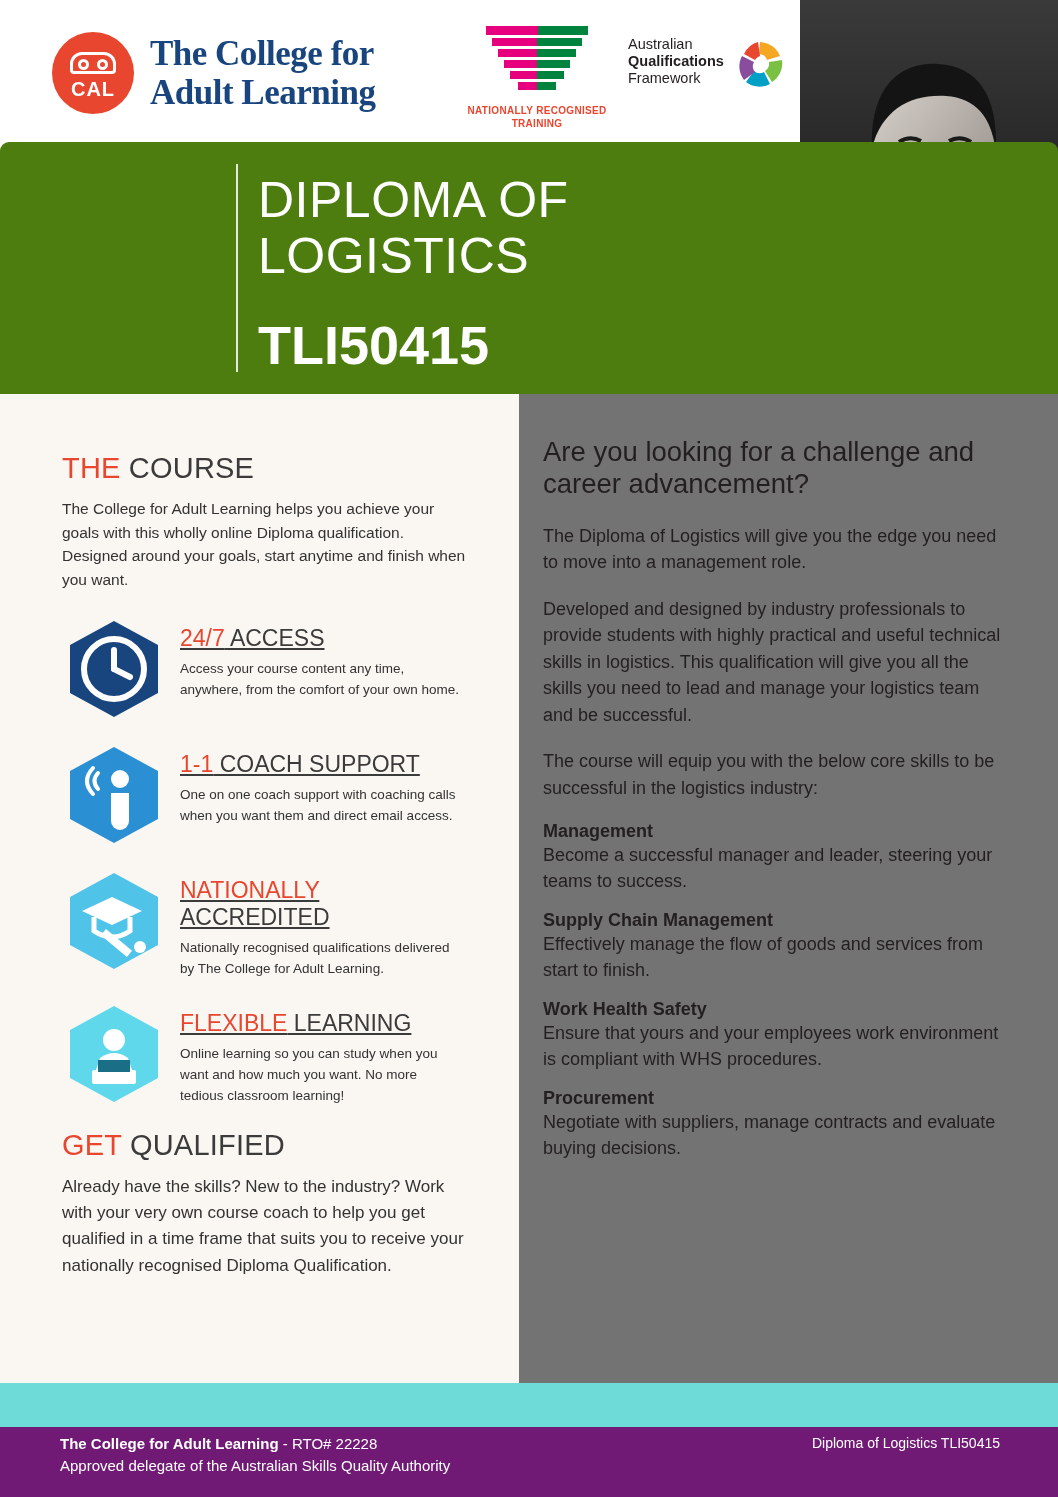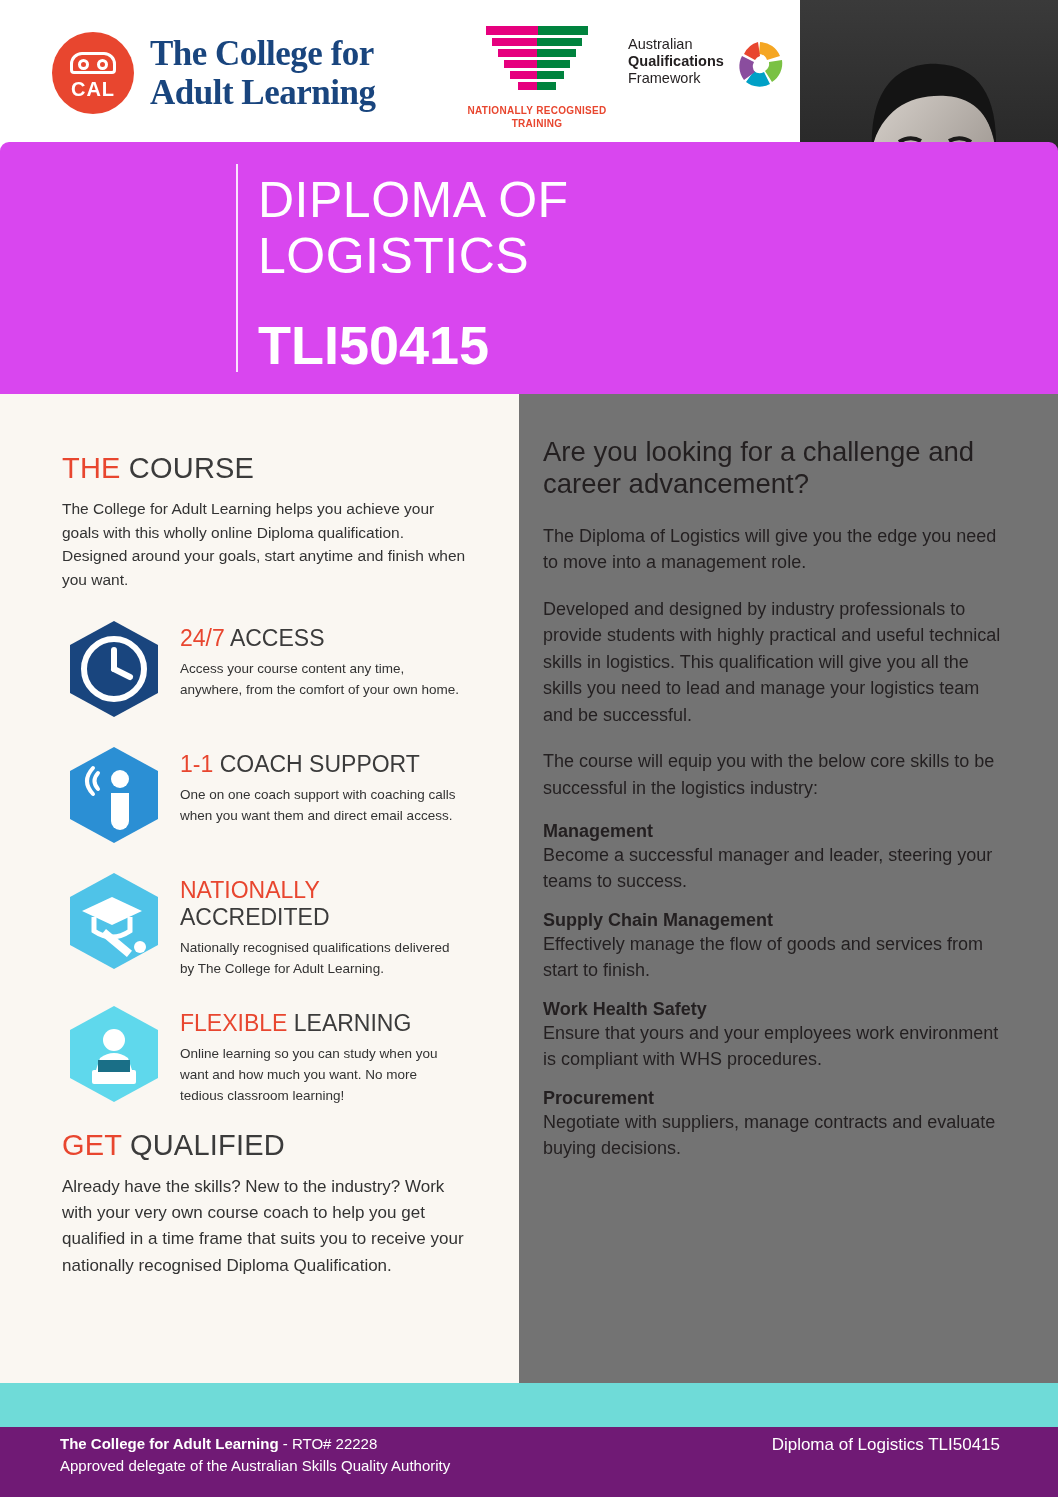--- a/index.html
+++ b/index.html
@@ -113,21 +113,21 @@
     overflow: hidden;
     background: #111;
   }
   .hero-photo svg { display: block; }
 
   
   .banner {
     position: absolute;
     top: 142px; left: 0;
     width: 1058px; height: 323px;
-    background: #d946ef;
+    background: #4d7c0f;
     border-radius: 9px;
   }
   .banner-rule {
     position: absolute;
     left: 236px; top: 22px;
     width: 2px; height: 208px;
     background: #ffffff;
     opacity: 0.85;
   }
   .banner-title {
@@ -193,20 +193,21 @@
     flex: none;
     position: relative;
     margin-right: 14px;
   }
   .feat-body { padding-top: 8px; }
   .feat-title {
     font-size: 23px;
     color: #3b3b3b;
     font-weight: normal;
     margin-bottom: 7px;
+    text-decoration: underline;
   }
   .feat-title .accent { color: #e8462f; }
   .feat-desc {
     font-size: 13.5px;
     line-height: 1.55;
     color: #333333;
     max-width: 282px;
   }
 
   .get-qualified { margin-top: 14px; }
@@ -263,21 +264,21 @@
     left: 60px; top: 6px;
     color: #ffffff;
     font-size: 15px;
     line-height: 1.45;
   }
   .footer-left .b { font-weight: bold; }
   .footer-right {
     position: absolute;
     right: 58px; top: 8px;
     color: #ffffff;
-    font-size: 17px;
+    font-size: 14px;
   }
 </style>
 </head>
 <body>
 
 <div class="page">
 
   <div class="header">
 
     <div class="logo-block">

